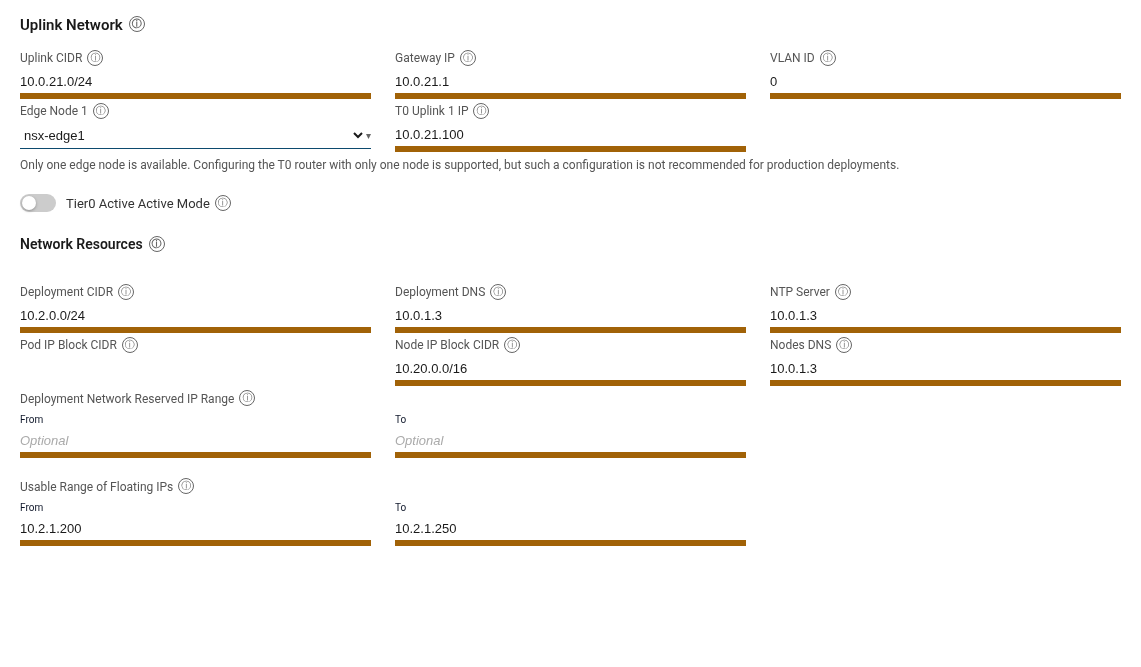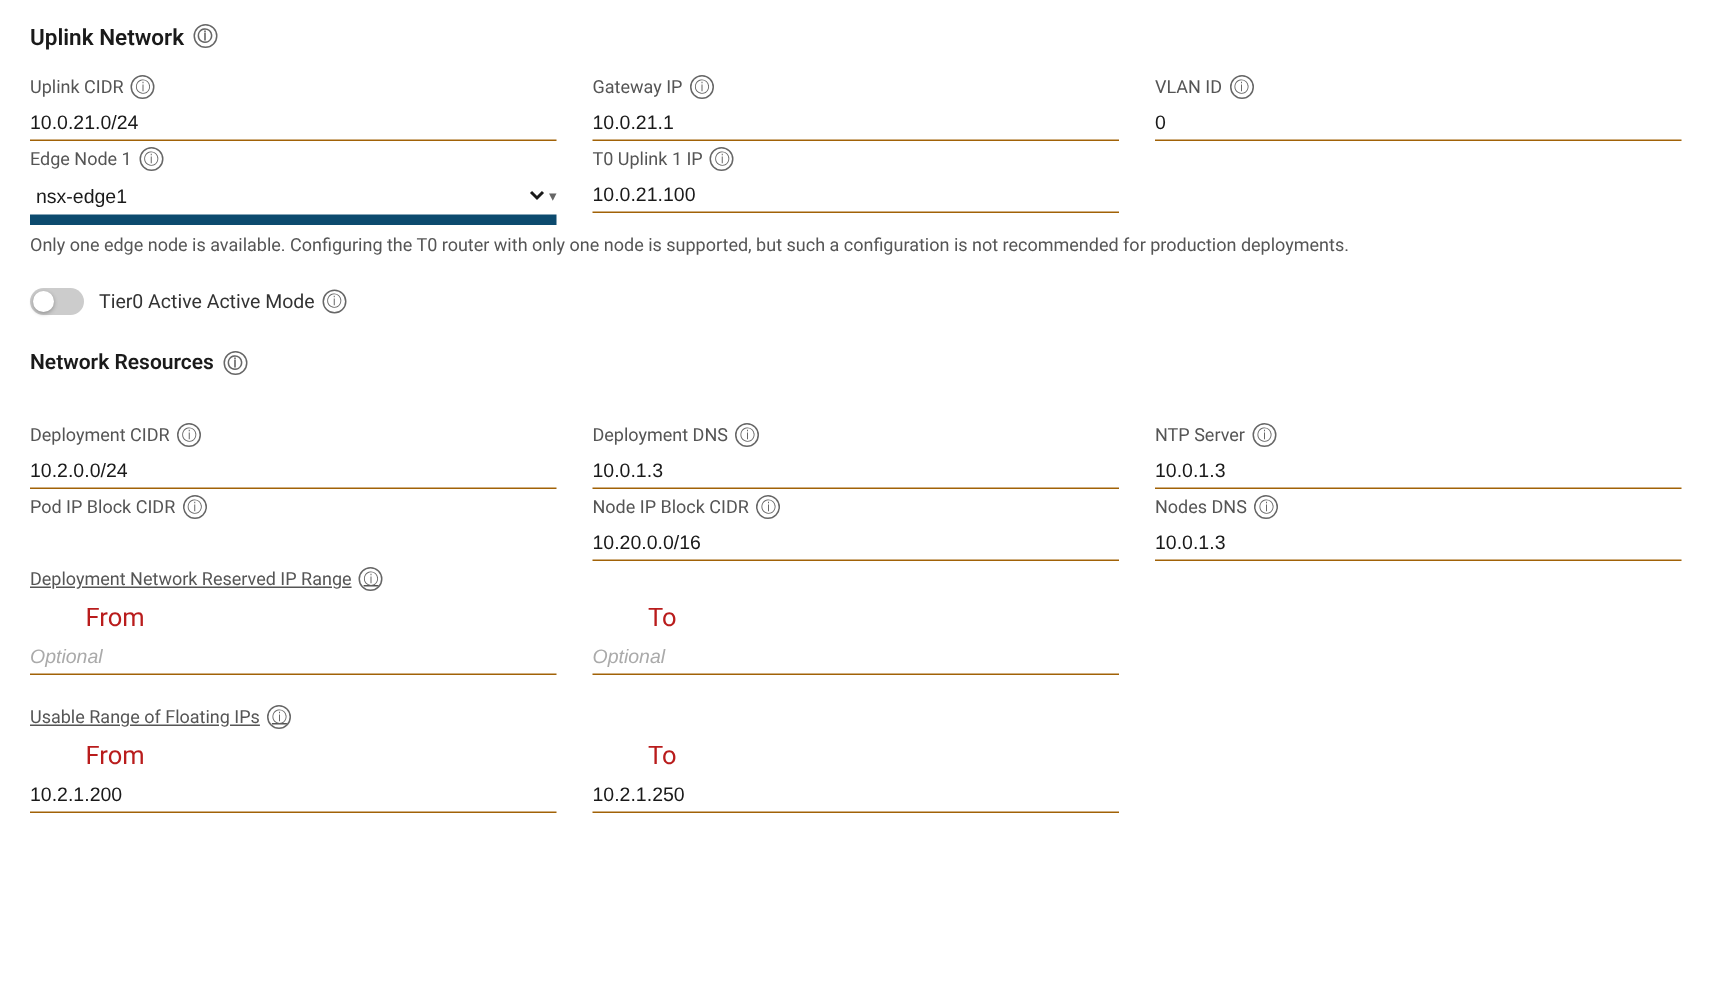--- a/index.html
+++ b/index.html
@@ -45,36 +45,36 @@
     }
     .form-label {
       font-size: 12px;
       color: #555;
       display: flex;
       align-items: center;
       gap: 5px;
     }
     .form-input {
       border: none;
-      border-bottom: 1px solid #a16207;
+      border-bottom: 6px solid #a16207;
       padding: 4px 0;
       font-size: 13px;
       color: #1a1a1a;
       background: transparent;
       outline: none;
       width: 100%;
     }
     .form-input::placeholder {
       color: #aaa;
       font-style: italic;
     }
     .select-wrapper {
       display: flex;
       align-items: center;
-      border-bottom: 7px solid #0c4a6e;
+      border-bottom: 1px solid #0c4a6e;
       padding: 4px 0;
     }
     .form-select {
       border: none;
       background: transparent;
       font-size: 13px;
       color: #1a1a1a;
       outline: none;
       width: 100%;
       cursor: pointer;
@@ -133,38 +133,36 @@
       gap: 6px;
     }
     .range-row {
       margin-bottom: 20px;
     }
     .range-label {
       font-size: 12px;
       color: #555;
       margin-bottom: 8px;
       display: flex;
-      align-items: center;
+      align-items: flex-end;
       gap: 5px;
-      text-decoration: underline;
     }
     .range-inputs {
       display: grid;
       grid-template-columns: 1fr 1fr 1fr;
       gap: 20px 24px;
     }
     .from-to-group {
       display: flex;
       flex-direction: column;
       gap: 4px;
     }
     .from-to-label {
-      font-size: 17px;
-      color: #b91c1c;
-      margin-left: 37px;
+      font-size: 10px;
+      color: #0f172a;
     }
   </style>
 </head>
 <body>
 
 <div>
   <div class="section-title">
     <span>Uplink Network</span>
     <span class="info-icon" title="Info">ⓘ</span>
   </div>

